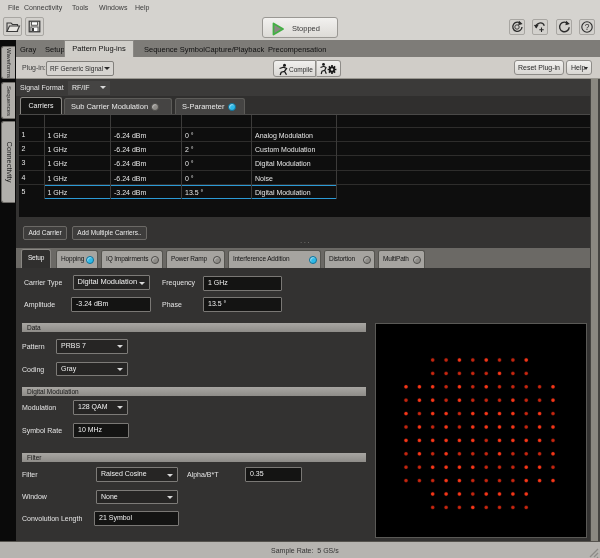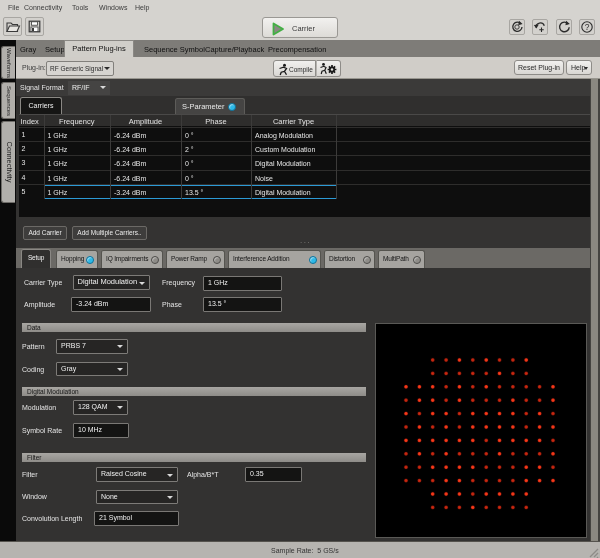--- a/index.html
+++ b/index.html
@@ -44,21 +44,21 @@
       <rect x="3.2" y="3.2" width="10.6" height="10.6" fill="none" stroke="#3a3a3a" stroke-width="1.2"></rect>
       <rect x="5.5" y="3.8" width="6" height="3.4" fill="#fff" stroke="#3a3a3a" stroke-width="0.8"></rect>
       <rect x="5" y="9" width="7" height="4.6" fill="#fff" stroke="#3a3a3a" stroke-width="0.8"></rect>
       <rect x="6" y="10" width="2" height="3" fill="#3a3a3a"></rect>
     </svg>
   </div>
   <div class="abs" style="left:262px;top:17px;width:76px;height:21px;border:1px solid #9a9894;border-radius:3px;background:linear-gradient(#f2f1ef,#dddbd7);">
     <svg class="abs" style="left:7px;top:2.5px;" width="16" height="16" viewBox="0 0 16 16">
       <path d="M3.5 2.5 L13 8 L3.5 13.5 z" fill="#8a8883" stroke="#42b043" stroke-width="1.8" stroke-linejoin="round"></path>
     </svg>
-    <span class="abs" style="left:29px;top:6px;font-size:7.5px;color:#3a3a3a;">Carrier</span>
+    <span class="abs" style="left:29px;top:6px;font-size:7.5px;color:#3a3a3a;">Stopped</span>
   </div>
   <div class="abs" style="left:509px;top:19px;width:16px;height:16px;border:1px solid #a8a6a2;border-radius:2px;background:#d3d1cd;">
     <svg width="14" height="14" viewBox="0 0 14 14">
         <path d="M11 3.9 A4.6 4.6 0 1 0 12 7" fill="none" stroke="#2b2b2b" stroke-width="1.3"></path>
         <path d="M9 0.8 L12.6 3.9 L8.2 5.2 z" fill="#2b2b2b"></path>
         <circle cx="7" cy="7" r="2.2" fill="none" stroke="#2b2b2b" stroke-width="0.9"></circle>
       </svg>
   </div>
   <div class="abs" style="left:532px;top:19px;width:16px;height:16px;border:1px solid #a8a6a2;border-radius:2px;background:#d3d1cd;">
     <svg width="14" height="14" viewBox="0 0 14 14">
@@ -135,33 +135,29 @@
   <div class="abs" style="left:590px;top:79px;width:10px;height:462px;background:#44433f;"></div>
   <div class="abs" style="left:591px;top:79px;width:7px;height:462px;background:#8a8880;"></div>
 
   <div class="abs" style="left:16px;top:79px;width:574px;height:17px;background:#3b3a39;"></div>
   <span class="lbl" style="left:20px;top:84px;">Signal Format</span>
   <div class="abs" style="left:68px;top:81px;width:42px;height:14px;background:#454443;color:#f0f0f0;font-size:7px;line-height:13px;padding-left:4px;">RF/IF
     <span class="arr" style="top:5px;"></span>
   </div>
 
   <div class="abs" style="left:16px;top:96px;width:574px;height:18px;background:#302f2e;"></div>
+  <div class="abs" style="left:64px;top:98px;width:108px;height:16px;background:#454443;border:1px solid #5d5c59;border-bottom:none;border-radius:2.5px 2.5px 0 0;color:#e8e8e8;font-size:7.5px;line-height:15px;padding-left:6px;">Sub Carrier Modulation
+    <span class="dot gr" style="right:auto;left:86px;top:3.5px;"></span>
+  </div>
   <div class="abs" style="left:175px;top:98px;width:70px;height:16px;background:#454443;border:1px solid #5d5c59;border-bottom:none;border-radius:2.5px 2.5px 0 0;color:#e8e8e8;font-size:7.5px;line-height:15px;padding-left:6px;">S-Parameter
     <span class="dot cy" style="right:auto;left:52px;top:3.5px;"></span>
   </div>
   <div class="abs" style="left:20px;top:97px;width:42px;height:17px;background:#151514;border:1px solid #8a8884;border-bottom:none;border-radius:2.5px 2.5px 0 0;color:#f0f0f0;font-size:7px;text-align:center;line-height:16px;">Carriers</div>
 
   <div class="abs" style="left:19px;top:114px;width:571px;height:103px;background:#0e0e0e;border-top:1px solid #4a4948;"></div>
-  <div class="abs" style="left:19px;top:114.5px;width:571px;height:11.5px;background:#2e2d2c;color:#e2e2e2;font-size:7.5px;">
-    <span class="abs" style="left:1.5px;top:2px;">Index</span>
-    <span class="abs" style="left:24.5px;top:2px;width:66.5px;text-align:center;">Frequency</span>
-    <span class="abs" style="left:91px;top:2px;width:71px;text-align:center;">Amplitude</span>
-    <span class="abs" style="left:162px;top:2px;width:70px;text-align:center;">Phase</span>
-    <span class="abs" style="left:232px;top:2px;width:85px;text-align:center;">Carrier Type</span>
-  </div>
   <div class="abs" style="left:19px;top:126.5px;width:571px;height:14.4px;color:#e6e6e6;font-size:7px;border-top:1px solid #2e2d2c;">
       <span class="abs" style="left:2.5px;top:3px;">1</span>
       <span class="abs" style="left:28.5px;top:4px;">1 GHz</span>
       <span class="abs" style="left:95px;top:4px;">-6.24 dBm</span>
       <span class="abs" style="left:166px;top:4px;">0 °</span>
       <span class="abs" style="left:236px;top:4px;">Analog Modulation</span>
 
     </div>
 <div class="abs" style="left:19px;top:140.9px;width:571px;height:14.4px;color:#e6e6e6;font-size:7px;border-top:1px solid #2e2d2c;">
       <span class="abs" style="left:2.5px;top:3px;">2</span>

